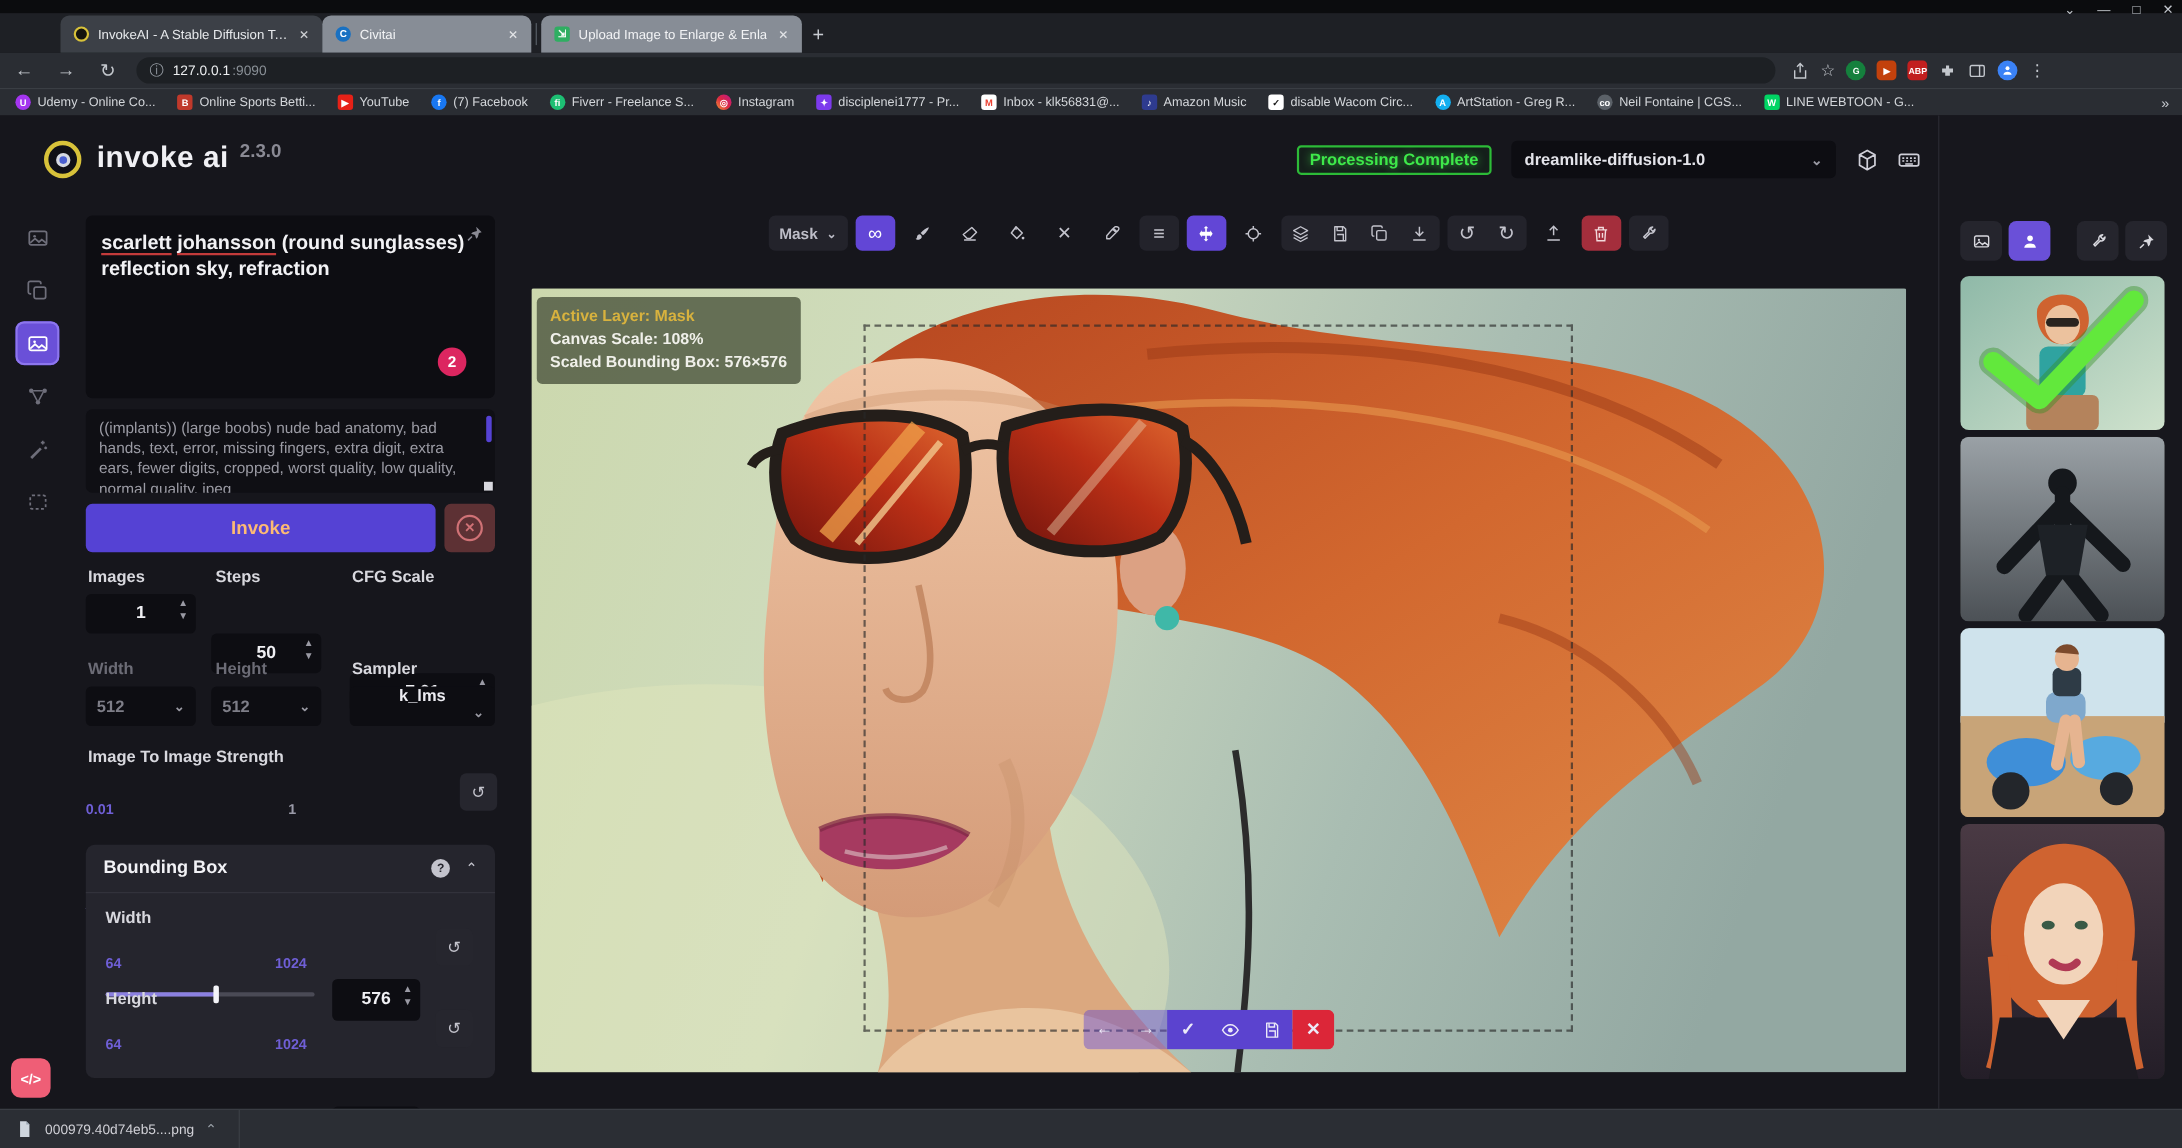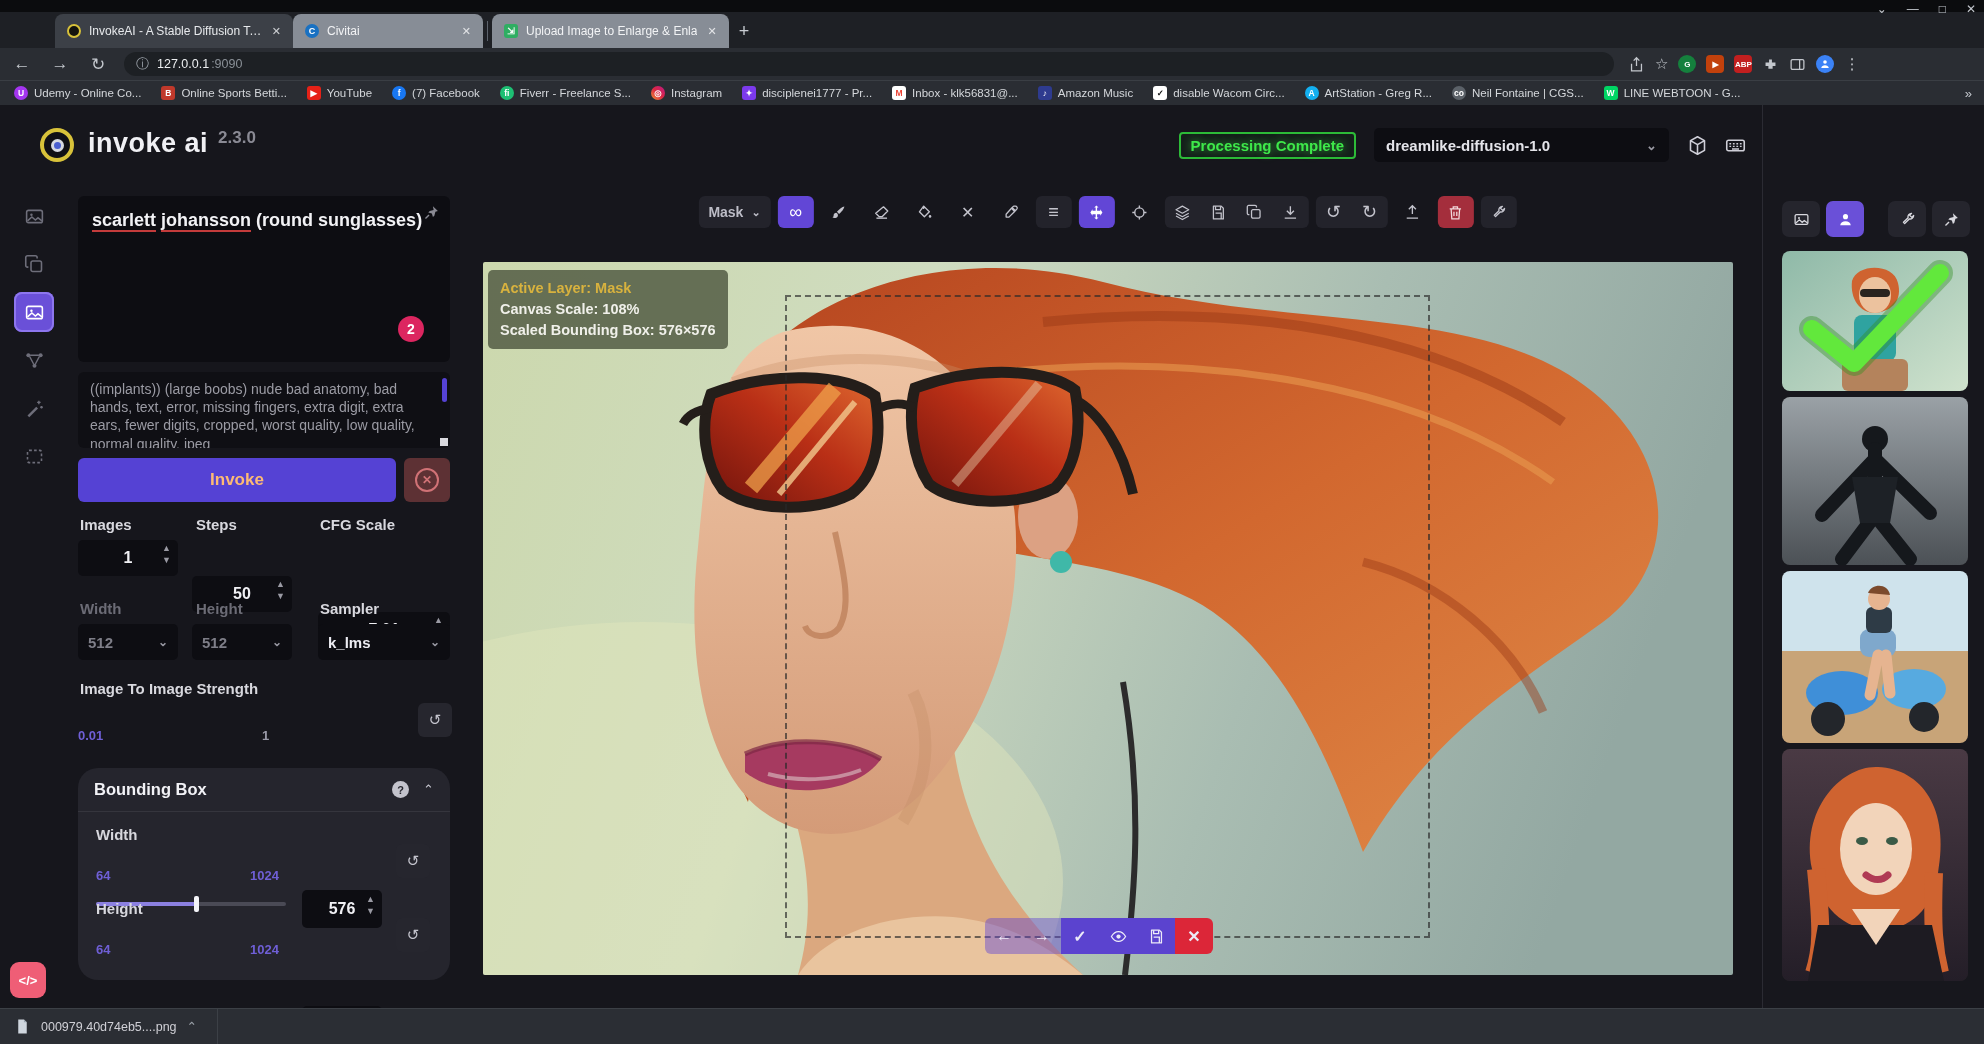--- a/index.html
+++ b/index.html
@@ -78,21 +78,21 @@
   .numbox{height:36px;background:#0d0d12;border-radius:5px;position:relative;display:flex;align-items:center;justify-content:center;font-size:16px;font-weight:bold;color:#f0f0f4;}
   .stepper{position:absolute;right:7px;top:4px;display:flex;flex-direction:column;line-height:1;color:#9a9aa4;font-size:9px;gap:3px;}
   .selbox{height:36px;background:#0d0d12;border-radius:5px;display:flex;align-items:center;padding:0 10px;font-size:15px;font-weight:bold;color:#ececf2;}
   .selbox .chev{margin-left:auto;color:#9a9aa4;font-size:12px;}
   .selbox.dim{color:#7e7e88;}
   .slider-track{height:4px;border-radius:2px;background:#3a3a44;position:relative;}
   .slider-fill{position:absolute;left:0;top:0;height:4px;border-radius:2px;background:#8b80e0;}
   .slider-thumb{position:absolute;top:-6px;width:5px;height:16px;border-radius:2px;background:#f4f4f8;}
   .sl-min,.sl-max{font-size:13px;font-weight:bold;color:#6f5fd6;}
   .reset-btn{width:34px;height:34px;border-radius:6px;background:#26262e;color:#c3c3cc;display:flex;align-items:center;justify-content:center;font-size:15px;}
-  .bbox-card{left:78px;top:768px;width:372px;height:212px;background:#25252d;border-radius:20px;}
+  .bbox-card{left:78px;top:768px;width:372px;height:212px;background:#25252d;border-radius:8px;}
   .bbox-head{display:flex;align-items:center;height:44px;padding:0 16px;border-bottom:1px solid #35353d;}
   .bbox-title{font-size:16.5px;font-weight:bold;color:#f2f2f6;}
   .bbox-icons{margin-left:auto;display:flex;gap:14px;align-items:center;color:#c3c3cc;}
   .qmark{width:17px;height:17px;border-radius:50%;background:#c3c3cc;color:#25252d;font-size:11px;font-weight:bold;display:flex;align-items:center;justify-content:center;}
 
   
   .canvas{left:480px;top:196px;width:1255px;height:790px;}
   .photo{position:absolute;left:3px;top:66px;width:1250px;height:713px;border-radius:2px;overflow:hidden;}
   .photo svg{display:block;width:100%;height:100%;}
   .cv-toolbar{position:absolute;left:50%;top:0;transform:translateX(-50%);display:flex;align-items:center;gap:7px;}
@@ -479,20 +479,21 @@
         </svg>
       </div>
   </div>
 
   <div class="abs prompt-box">
     <div>
       <span class="misspelled">scarlett</span>
       <span class="misspelled">johansson</span>
       <span>(round sunglasses)</span>
     </div>
+    <div>reflection sky, refraction</div>
     <span class="abs pin-btn">
         <svg class="ic-s">
           <use href="#i-pin"></use>
         </svg>
       </span>
     <span class="abs prompt-badge">2</span>
   </div>
 
   <div class="abs neg-box">
     <span>((implants)) (large boobs) nude bad anatomy, bad hands, text, error, missing fingers, extra digit, extra ears, fewer digits, cropped, worst quality, low quality, normal quality, jpeg</span>
@@ -536,21 +537,21 @@
   <div class="abs plabel" style="left:320px;top:600px;">Sampler</div>
 
   <div class="abs selbox dim" style="left:78px;top:624px;width:100px;">
     <span>512</span>
       <span class="chev">⌄</span>
   </div>
   <div class="abs selbox dim" style="left:192px;top:624px;width:100px;">
     <span>512</span>
       <span class="chev">⌄</span>
   </div>
-  <div class="abs selbox" style="left:318px;top:624px;width:132px;">
+  <div class="abs selbox" style="left:318px;top:624px;width:132px;flex-direction:column;">
     <span>k_lms</span>
       <span class="chev">⌄</span>
   </div>
 
   <div class="abs plabel" style="left:80px;top:680px;">Image To Image Strength</div>
   <div class="abs slider-track" style="left:78px;top:716px;width:192px;">
     <span class="slider-fill" style="width:76px;"></span>
     <span class="slider-thumb" style="left:74px;"></span>
   </div>
   <div class="abs sl-min" style="left:78px;top:728px;">0.01</div>

